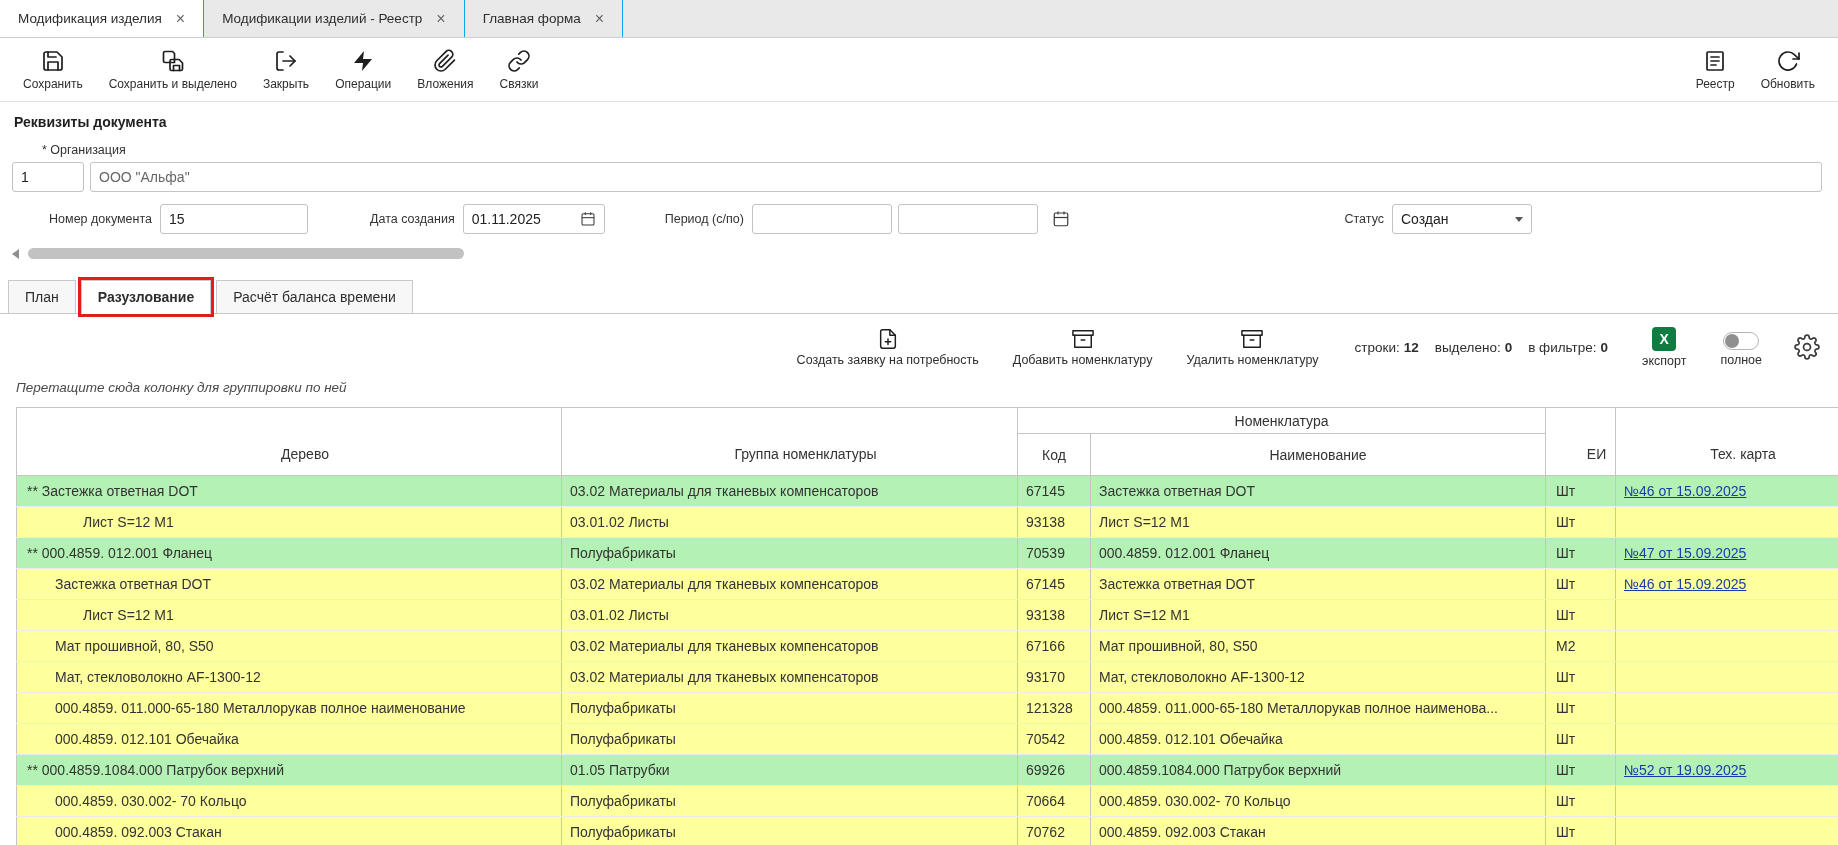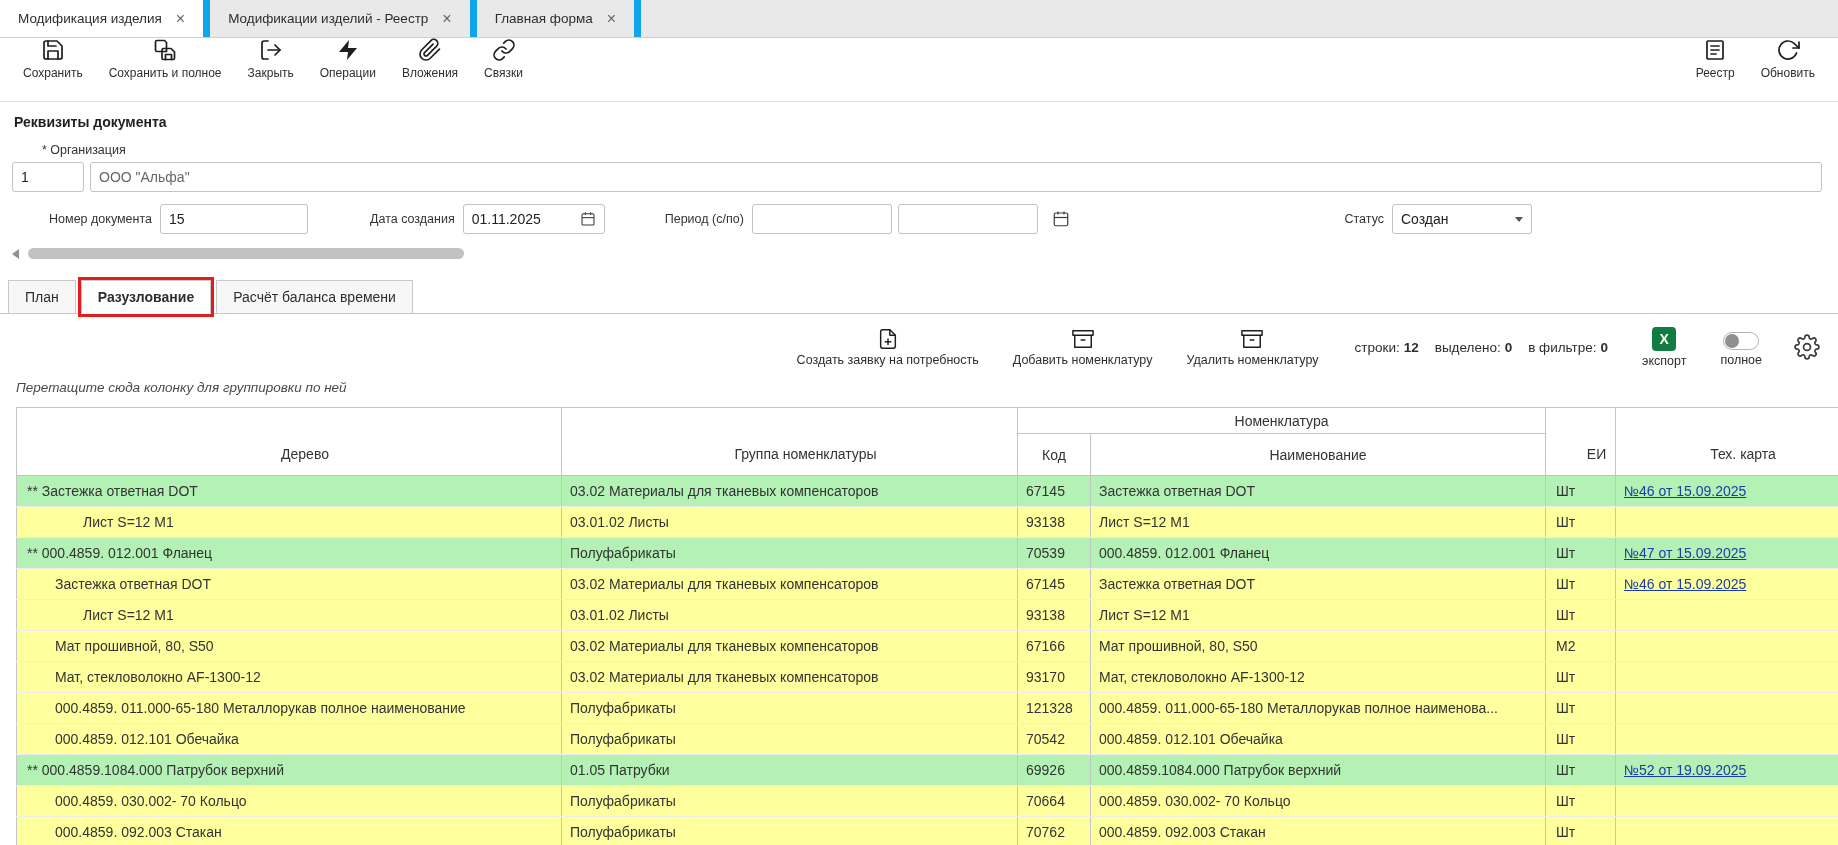--- a/index.html
+++ b/index.html
@@ -3,27 +3,27 @@
 <meta charset="utf-8">
 <style>
   * { box-sizing: border-box; margin: 0; padding: 0; }
   html, body { width: 1838px; height: 845px; overflow: hidden; }
   body { font-family: "Liberation Sans", "DejaVu Sans", sans-serif; background: #fff; color: #2d2d2d; font-size: 14px; }
   :root { --row-green:#b4f1b4; --row-yellow:#feff9d; --link:#1b3ca8; --excel-green:#107c41; --highlight-red:#e11d1d; }
   svg { display:block; }
 
   
   .wtabs { display:flex; height:38px; background:#e9e9e9; border-bottom:1px solid #cfcfcf; }
-  .wtab { display:flex; align-items:center; padding:0 18px; border-right:7px solid #0ea5e9; font-size:13.5px; color:#2e2e2e; cursor:pointer; }
+  .wtab { display:flex; align-items:center; padding:0 18px; border-right:1px solid #0ea5e9; font-size:13.5px; color:#2e2e2e; cursor:pointer; }
   .wtab.active { background:#fff; }
   .wtab-close { margin-left:14px; color:#666; font-size:16px; line-height:1; cursor:pointer; }
 
   
   .toolbar { display:flex; align-items:center; height:64px; padding:0 10px; border-bottom:1px solid #e2e2e2; }
-  .tbtn { display:flex; flex-direction:column; align-items:center; justify-content:flex-start; gap:4px; padding:0 13px; height:100%; cursor:pointer; }
+  .tbtn { display:flex; flex-direction:column; align-items:center; justify-content:center; gap:4px; padding:0 13px; height:100%; cursor:pointer; }
   .tbtn svg { stroke:#1e1e1e; fill:none; stroke-width:1.7; stroke-linecap:round; stroke-linejoin:round; }
   .tlabel { font-size:12px; color:#2e2e2e; white-space:nowrap; }
   .tspacer { flex:1; }
 
   
   .doc { padding:8px 16px 0 12px; }
   .sec-title { font-weight:bold; font-size:14px; color:#1f1f1f; margin:4px 0 13px 2px; }
   .org-label { margin-left:30px; font-size:12.5px; color:#333; margin-bottom:5px; }
   .org-row { display:flex; gap:6px; margin-bottom:12px; }
   .inp { height:30px; border:1px solid #c3c3c3; border-radius:3px; background:#fff; font:inherit; font-size:14px; padding:0 8px; color:#222; outline:none; }
@@ -119,21 +119,21 @@
       <span class="tlabel">Сохранить</span>
     </div>
     <div class="tbtn">
       <span>
           <svg width="24" height="24" viewBox="0 0 24 24">
             <path d="M13.5 13.5H4a1.5 1.5 0 0 1-1.5-1.5V4A1.5 1.5 0 0 1 4 2.5h7.5l2 2z"></path>
             <path d="M20 21.5h-9.5A1.5 1.5 0 0 1 9 20v-8a1.5 1.5 0 0 1 1.5-1.5H18l3.5 3.5V20a1.5 1.5 0 0 1-1.5 1.5z"></path>
             <polyline points="18.5 21.5 18.5 16.5 12.5 16.5 12.5 21.5"></polyline>
           </svg>
         </span>
-      <span class="tlabel">Сохранить и полное</span>
+      <span class="tlabel">Сохранить и выделено</span>
     </div>
     <div class="tbtn">
       <span>
           <svg width="24" height="24" viewBox="0 0 24 24">
             <path d="M9 21H5a2 2 0 0 1-2-2V5a2 2 0 0 1 2-2h4"></path>
             <polyline points="16 17 21 12 16 7"></polyline>
             <line x1="21" y1="12" x2="9" y2="12"></line>
           </svg>
         </span>
       <span class="tlabel">Закрыть</span>

